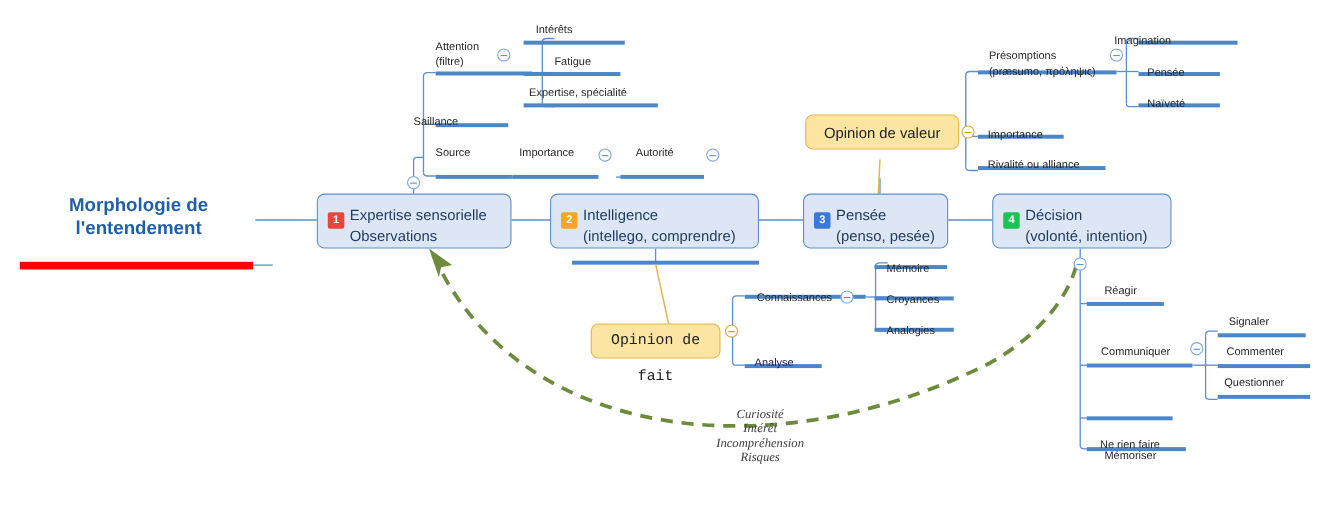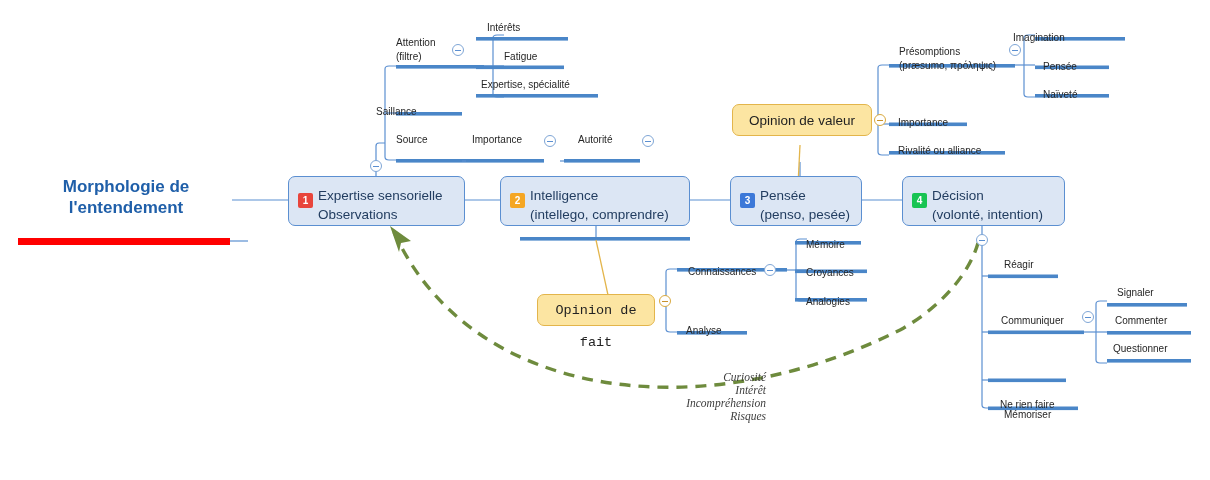--- a/index.html
+++ b/index.html
@@ -22,21 +22,21 @@
         line-height:19px;}
 
   
   .callout{position:absolute;background:#FCE5A2;border:1.4px solid #E3B54B;border-radius:7px;
         box-sizing:border-box;color:#222222;font-size:13.5px;text-align:center;}
 
   
   .lbl{position:absolute;color:#262626;font-size:10px;line-height:14px;white-space:nowrap;}
   .lbl.two{line-height:13.5px;}
   .ital{position:absolute;font-family:"Liberation Serif","DejaVu Serif",serif;
-        font-style:italic;font-size:11.5px;line-height:13px;color:#3d3d3d;text-align:right;
+        font-style:italic;font-size:11.5px;line-height:13px;color:#3d3d3d;text-align:center;
         white-space:pre-line;}
 
   
   .tog{position:absolute;width:12px;height:12px;border:1px solid #7FA6D6;border-radius:50%;
        background:#ffffff;box-sizing:border-box;}
   .tog::before{content:"";position:absolute;left:2px;top:4.5px;width:6px;height:1px;background:#5B8FD1;}
   .tog.amber{border-color:#D9A93F;}
   .tog.amber::before{background:#C9922C;}
 </style>
 </head>

